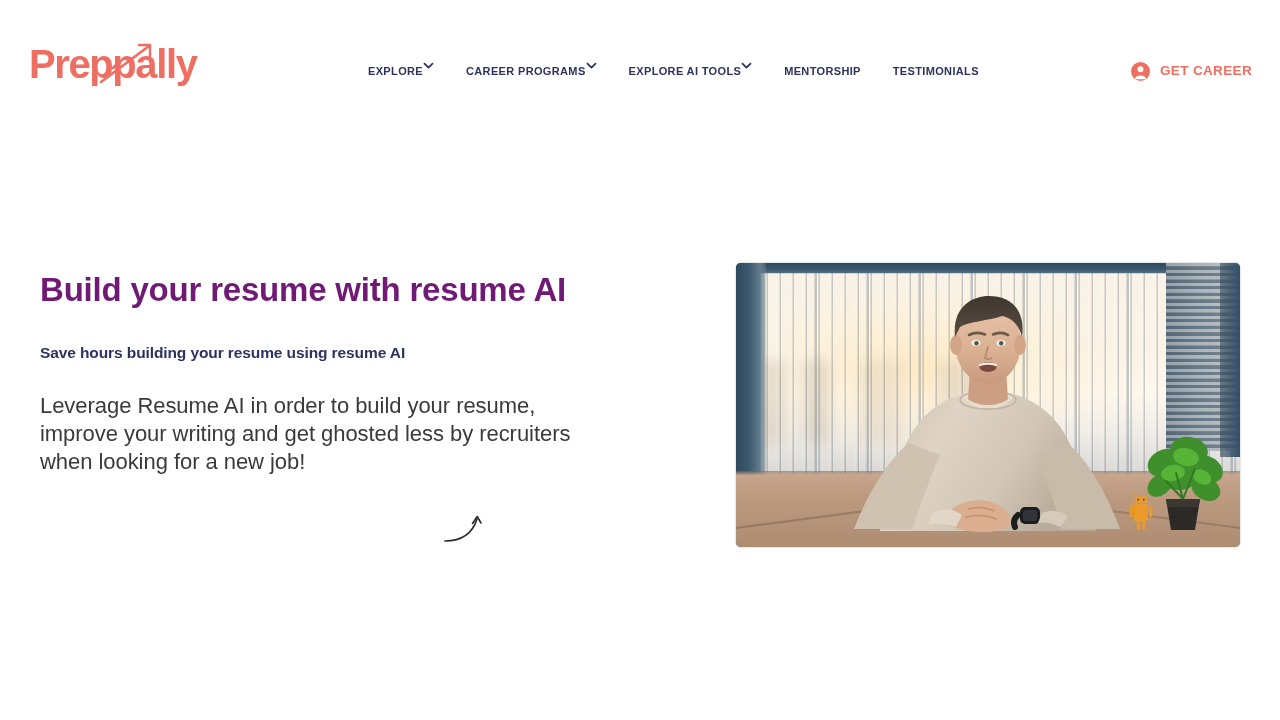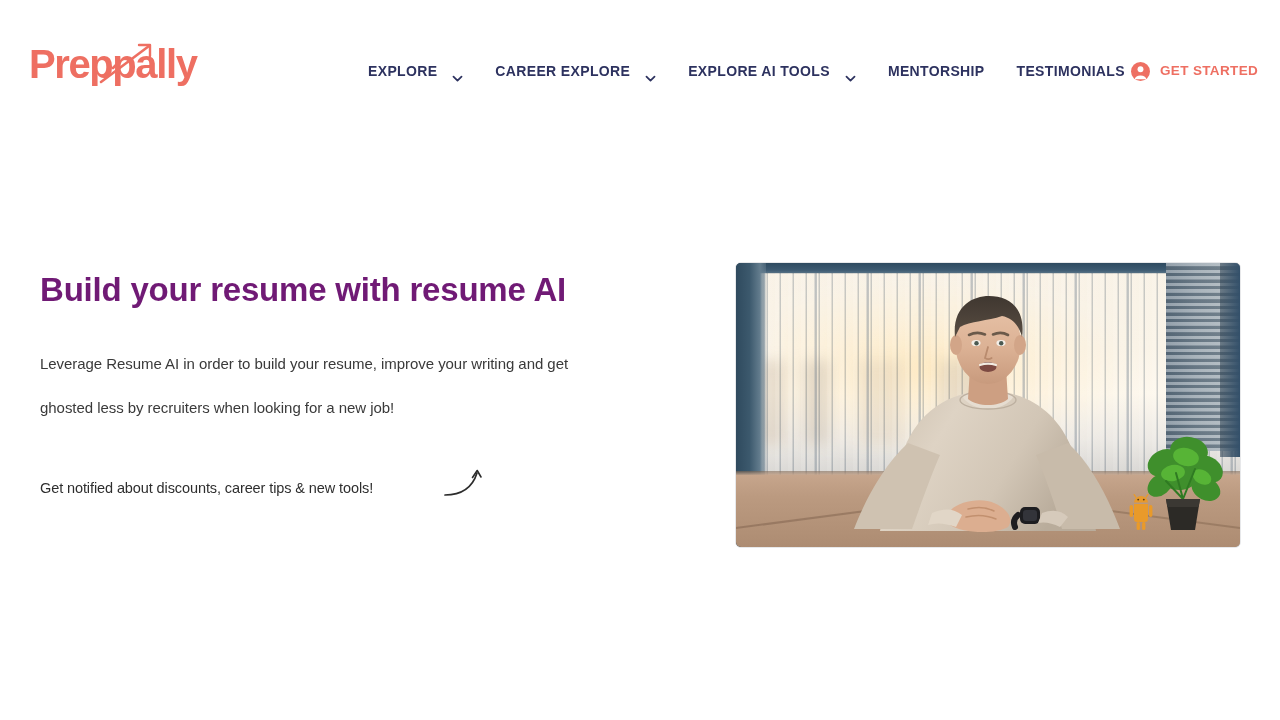--- a/index.html
+++ b/index.html
@@ -48,26 +48,26 @@
     position: absolute;
     left: 352px;
     top: 58px;
     display: flex;
     align-items: center;
     gap: 0px;
   }
 
   .nav-item {
     display: flex;
-    align-items: flex-end;
-    gap: 15px;
+    align-items: flex-start;
+    gap: 0;
     padding: 0 16px;
     height: 26px;
     color: #2d325f;
-    font-size: 14px;
+    font-size: 11px;
     font-weight: 700;
     letter-spacing: 0.35px;
     white-space: nowrap;
     cursor: pointer;
     text-decoration: none;
     line-height: 26px;
   }
   .nav-item-label { line-height: 26px; }
 
   .chev {
@@ -134,23 +134,23 @@
     color: #2d325f;
     font-size: 15.5px;
     font-weight: 700;
     line-height: 22px;
     letter-spacing: -0.1px;
     margin: 0 0 28px 0;
   }
 
   .hero-body {
     color: #3a3a3a;
-    font-size: 15px;
+    font-size: 22px;
     font-weight: 400;
-    line-height: 44px;
+    line-height: 28px;
     letter-spacing: -0.05px;
     margin: 0 0 28px 0;
     max-width: 560px;
   }
 
   .notify-row {
     display: flex;
     align-items: flex-end;
     gap: 0px;
     position: relative;
@@ -351,21 +351,21 @@
       <a class="nav-item">
         <span class="nav-item-label">EXPLORE</span>
         <span class="chev">
           <svg width="11" height="11" viewBox="0 0 12 12">
               <path d="M1.6 4 L6 8.4 L10.4 4" fill="none" stroke="#2d325f" stroke-width="1.9" stroke-linecap="round" stroke-linejoin="round"></path>
             </svg>
         </span>
       </a>
 
       <a class="nav-item">
-        <span class="nav-item-label">CAREER EXPLORE</span>
+        <span class="nav-item-label">CAREER PROGRAMS</span>
         <span class="chev">
           <svg width="11" height="11" viewBox="0 0 12 12">
               <path d="M1.6 4 L6 8.4 L10.4 4" fill="none" stroke="#2d325f" stroke-width="1.9" stroke-linecap="round" stroke-linejoin="round"></path>
             </svg>
         </span>
       </a>
 
       <a class="nav-item">
         <span class="nav-item-label">EXPLORE AI TOOLS</span>
         <span class="chev">
@@ -385,34 +385,34 @@
     </nav>
 
     <a class="cta">
       <span class="cta-icon">
         <svg width="19" height="19" viewBox="0 0 20 20">
           <circle cx="10" cy="10" r="10" fill="#ee6f62"></circle>
           <circle cx="10" cy="7.6" r="3.1" fill="#ffffff"></circle>
           <path d="M3.6 18.2 a6.6 5.3 0 0 1 12.8 0 Z" fill="#ffffff"></path>
         </svg>
       </span>
-      <span class="cta-label">GET STARTED</span>
+      <span class="cta-label">GET CAREER</span>
     </a>
   </header>
 
   <section class="hero">
 
     <div class="hero-copy">
       <h1 class="hero-title">Build your resume with resume AI</h1>
 
+      <h2 class="hero-subtitle">Save hours building your resume using resume AI</h2>
 
       <p class="hero-body">Leverage Resume AI in order to build your resume, improve your writing and get ghosted less by recruiters when looking for a new job!</p>
 
       <div class="notify-row">
-        <span class="notify-text">Get notified about discounts, career tips &amp; new tools!</span>
         <span class="notify-arrow">
           <svg width="48" height="42" viewBox="0 0 48 42">
             <path d="M1 31 C 13 31, 27 28, 33 9" fill="none" stroke="#2c2c2c" stroke-width="1.7" stroke-linecap="round"></path>
             <path d="M28.5 13.5 L33.2 6.5 L37 13" fill="none" stroke="#2c2c2c" stroke-width="1.6" stroke-linecap="round" stroke-linejoin="round"></path>
           </svg>
         </span>
       </div>
     </div>
 
     <div class="video-frame">

